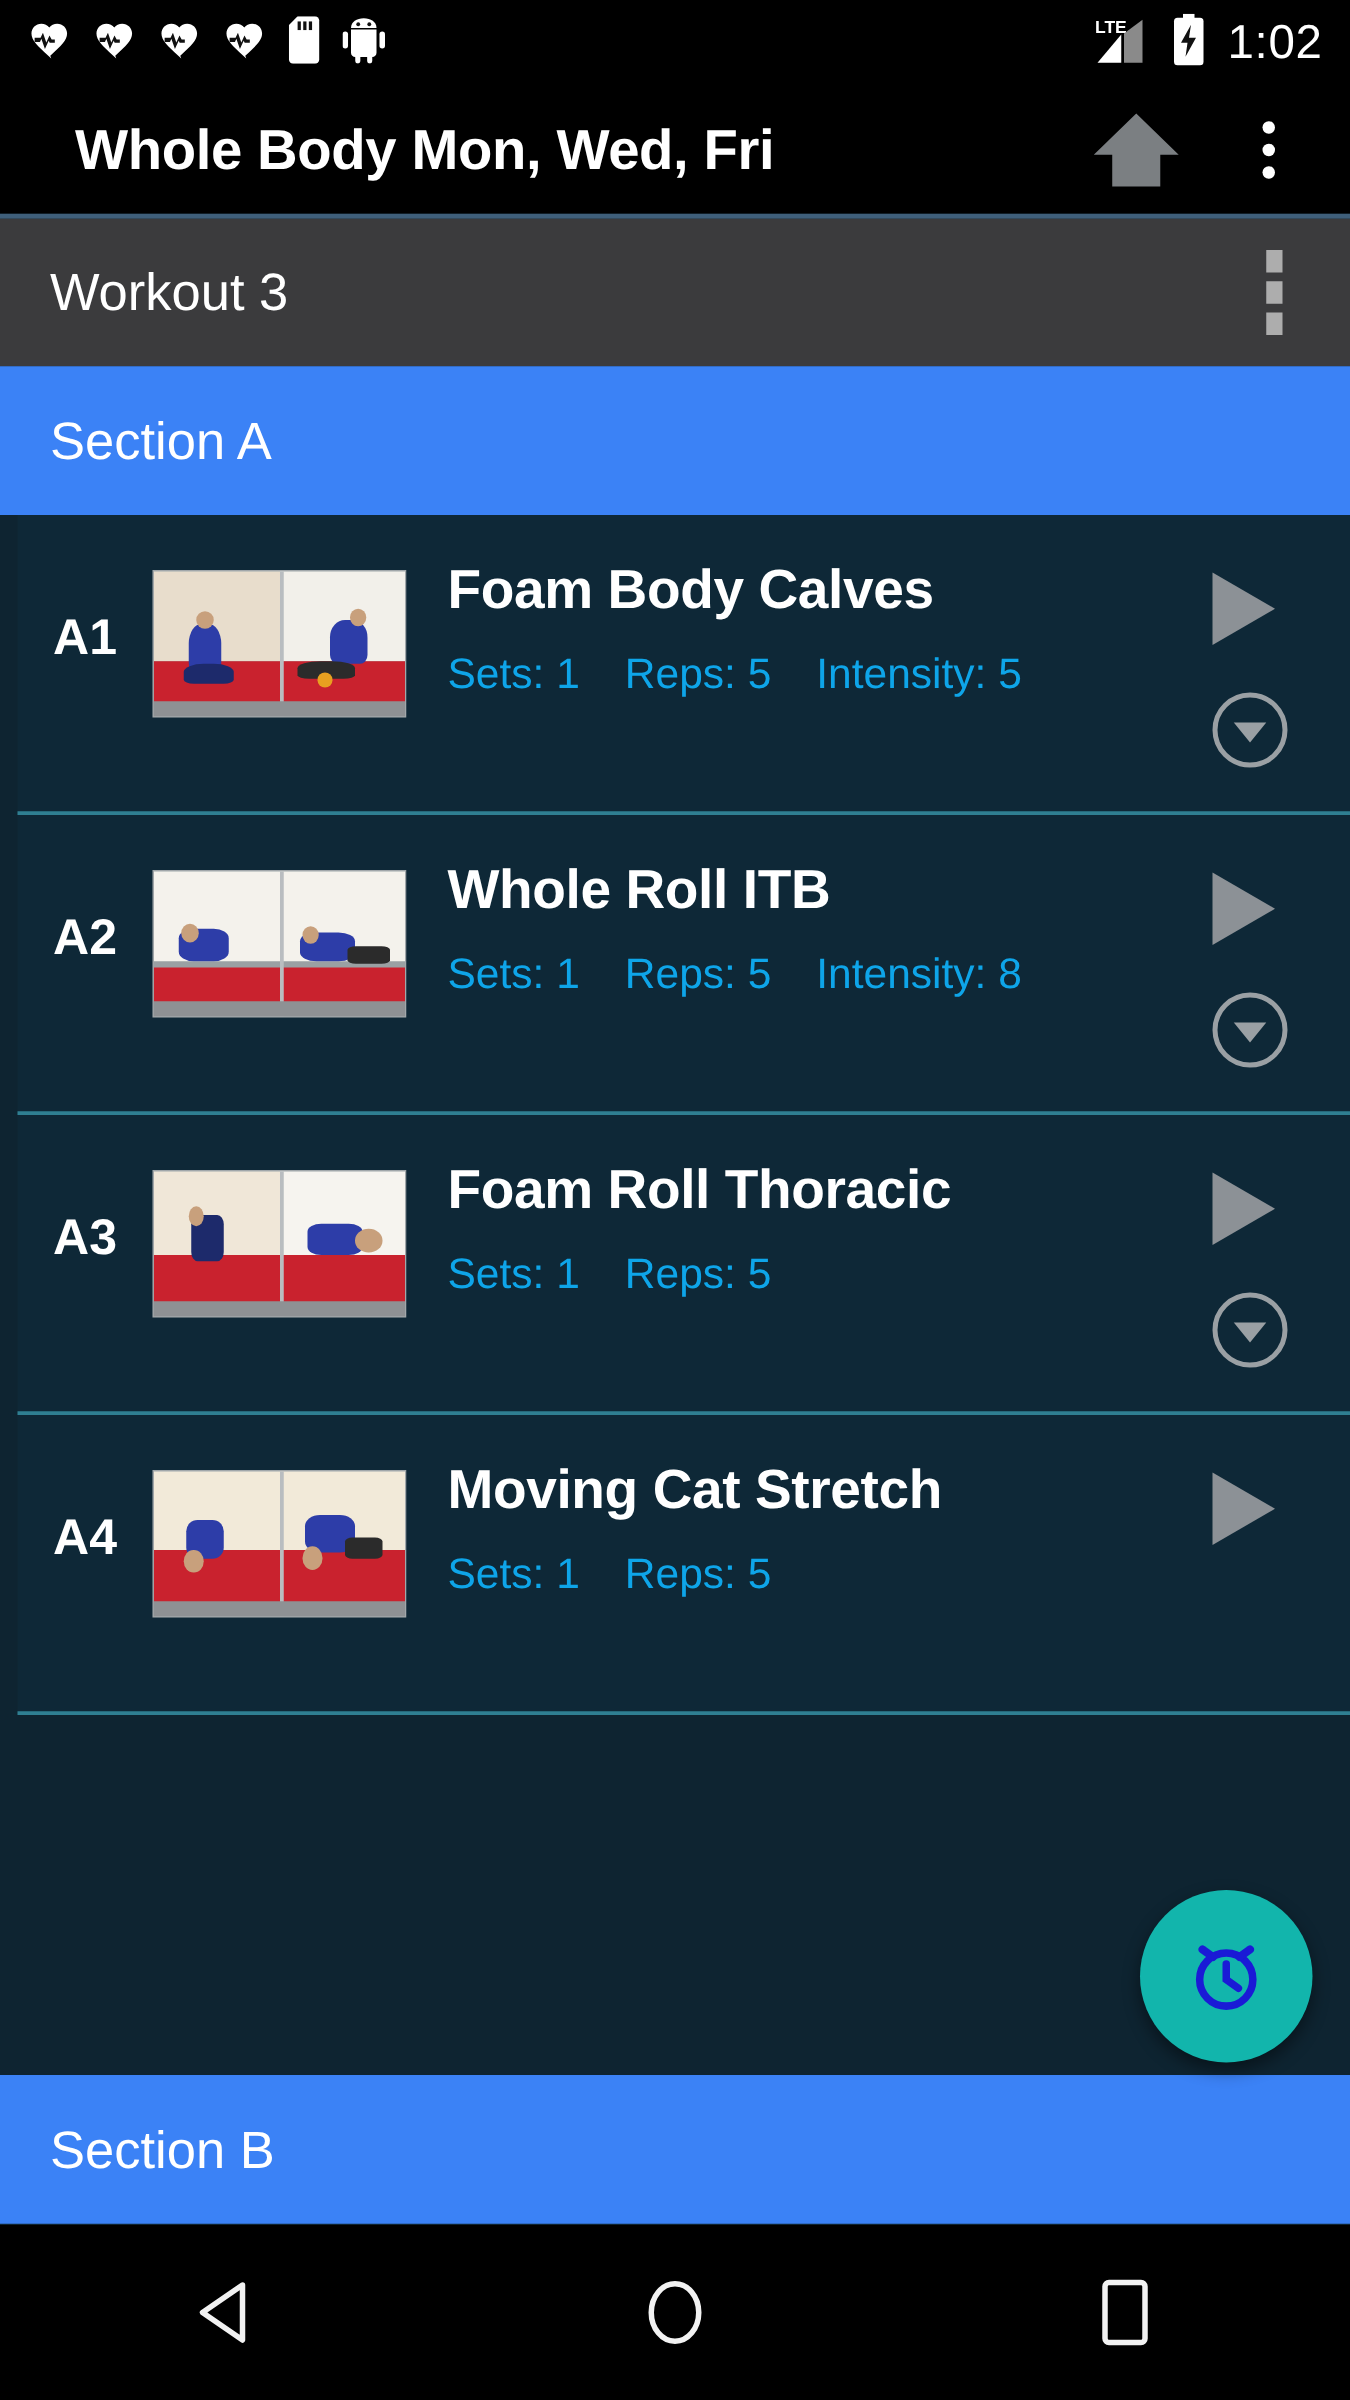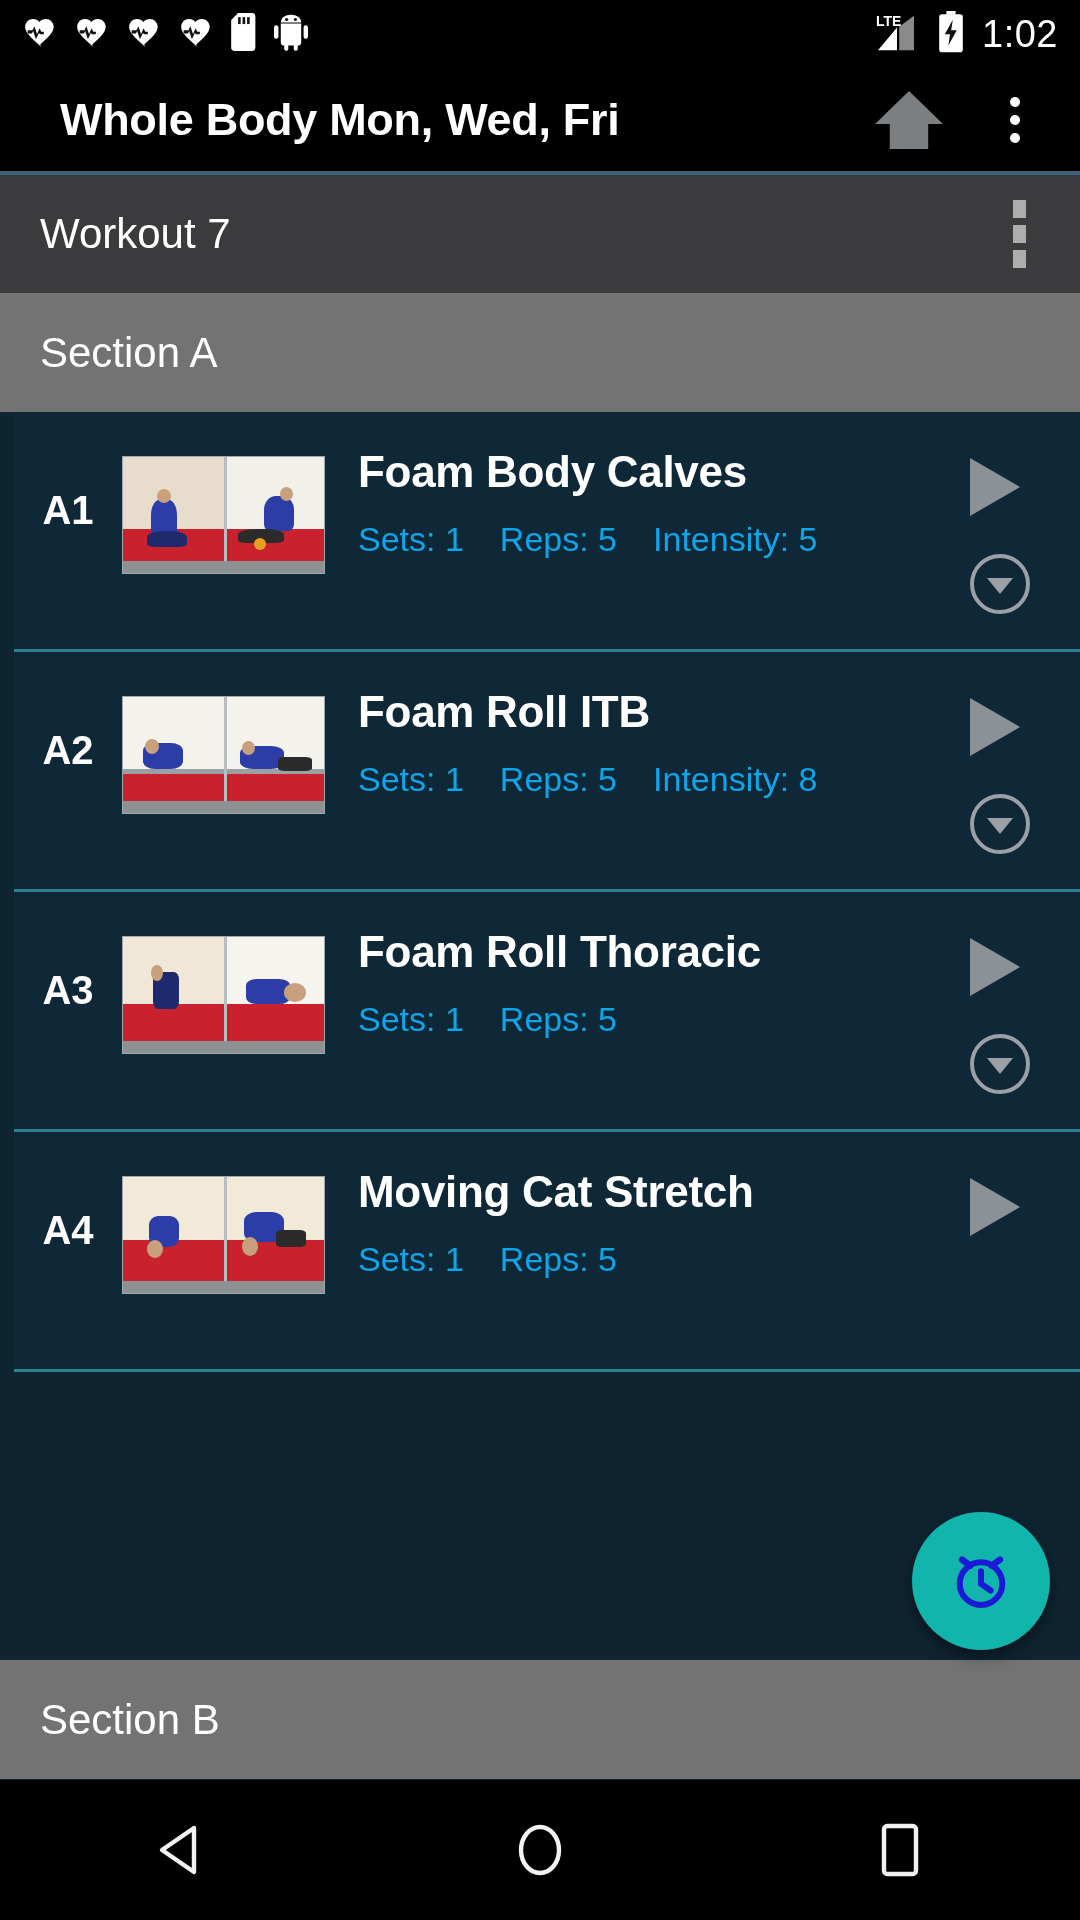--- a/index.html
+++ b/index.html
@@ -40,21 +40,21 @@
   .workout-bar {
     position:absolute; top:175px; left:0; width:1080px; height:118px;
     background:#3b3b3d; display:flex; align-items:center; padding:0 40px;
   }
   .workout-title { color:#fff; font-size:42px; font-weight:400; flex:1; }
   .workout-kebab { display:flex; flex-direction:column; gap:7px; padding:10px 14px; }
   .wk-dot { width:13px; height:18px; background:#adadad; }
 
   
   .section-bar {
-    width:1080px; height:119px; background:#737373;
+    width:1080px; height:119px; background:#3b82f6;
     display:flex; align-items:center; padding:0 40px;
   }
   .section-title { color:#fff; font-size:42px; font-weight:400; }
 
   .sectionA { position:absolute; top:293px; left:0; }
   .sectionB { position:absolute; top:1660px; left:0; }
 
   
   .list { position:absolute; top:412px; left:14px; width:1080px; }
   .row {
@@ -190,21 +190,21 @@
     <div class="kebab-btn">
       <span class="kebab-dot"></span>
       <span class="kebab-dot"></span>
       <span class="kebab-dot"></span>
     </div>
   </div>
 
   <div class="accent-line"></div>
 
   <div class="workout-bar">
-    <div class="workout-title">Workout 7</div>
+    <div class="workout-title">Workout 3</div>
     <div class="workout-kebab">
       <span class="wk-dot"></span>
       <span class="wk-dot"></span>
       <span class="wk-dot"></span>
     </div>
   </div>
 
   <div class="section-bar sectionA">
     <div class="section-title">Section A</div>
   </div>
@@ -274,21 +274,21 @@
             <div class="tbg-mat" style="height:28%;"></div>
             <div class="tbg-floor"></div>
           <div class="tfig" style="left:16%;top:42%;width:44%;height:20%;border-radius:30%;"></div>
           <div class="tfig skin" style="left:18%;top:38%;width:13%;height:12%;"></div>
           <div class="tfig" style="left:54%;top:52%;width:34%;height:12%;background:#2b2b2b;border-radius:20%;"></div>
         </div>
         <div class="thumb-split"></div>
         <div class="thumb-bot"></div>
       </div>
       <div class="row-text">
-        <div class="ex-name">Foam Roll ITB</div>
+        <div class="ex-name">Whole Roll ITB</div>
         <div class="ex-stats">
           <span>Sets: 1</span>
           <span>Reps: 5</span>
           <span>Intensity: 8</span>
         </div>
       </div>
       <div class="row-actions">
         <div class="play-btn">
           <svg width="62" height="66" viewBox="0 0 31 33">
               <path fill="#8c9196" d="M3 2l25 14.5L3 31z"></path>

